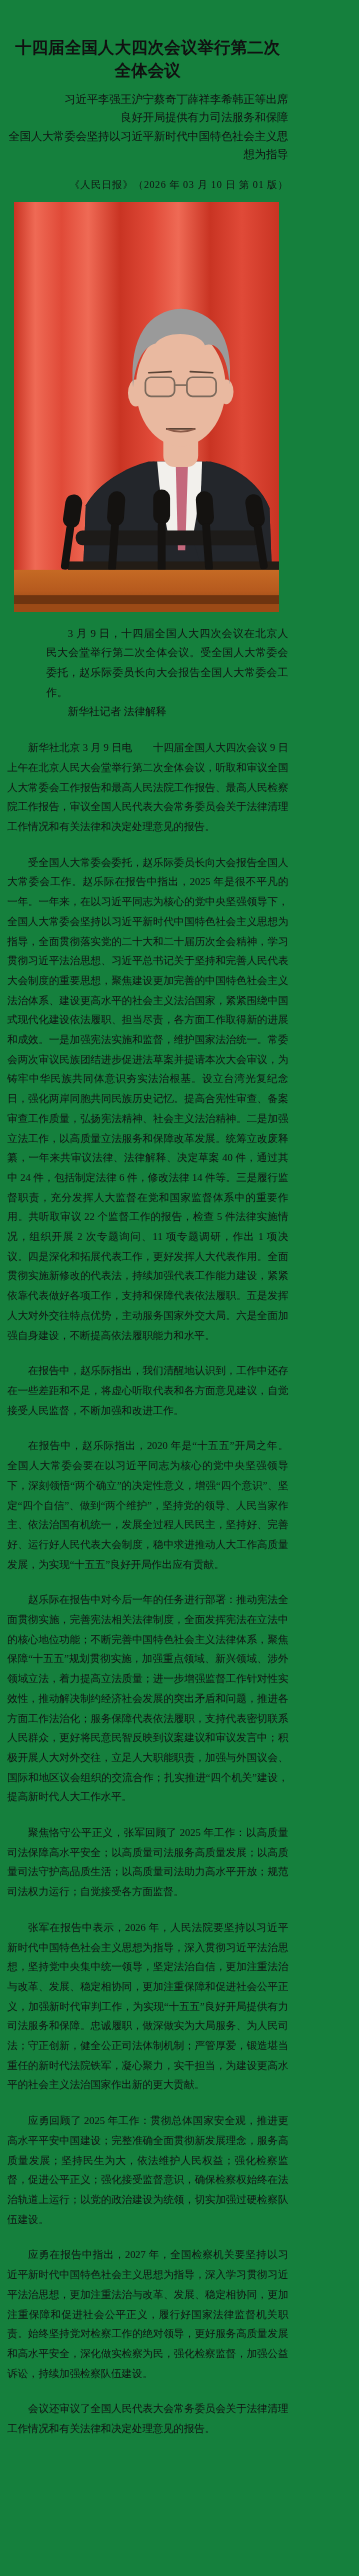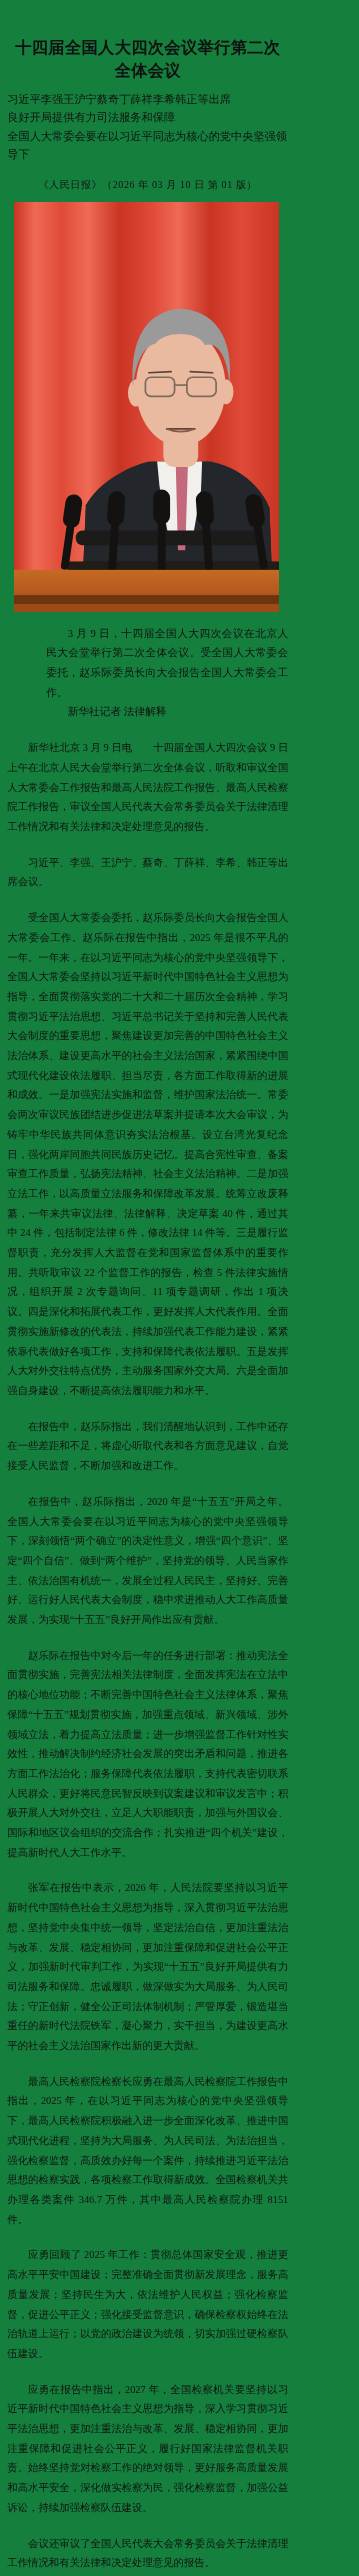--- a/index.html
+++ b/index.html
@@ -21,29 +21,29 @@
   .content{width:281px;margin-left:7.3px;}
 
   .article-title{
     margin-top:37px;
     text-align:center;
     font-size:16.3px;
     font-weight:bold;
     letter-spacing:0.3px;
     line-height:22.5px;
   }
-  .subtitles{margin-top:7.9px;text-align:left;}
+  .subtitles{margin-top:7.9px;text-align:right;}
   .subtitles p{
     font-size:11.2px;
     line-height:18.5px;
     font-weight:400;
   }
   .source-line{
     margin-top:14.6px;
-    text-align:center;
+    text-align:right;
     font-size:10px;
     letter-spacing:0.6px;
   }
 
   .photo-wrap{margin-top:10px;margin-left:6.7px;width:265px;height:410px;}
   .photo-wrap svg{display:block;width:265px;height:410px;}
 
   .caption{margin-top:11.2px;margin-left:39px;}
   .caption p{
     font-size:10.7px;
@@ -66,21 +66,21 @@
 <body>
 
 <div class="page">
   <div class="content">
 
     <h1 class="article-title">十四届全国人大四次会议举行第二次全体会议</h1>
 
     <div class="subtitles">
         <p>习近平李强王沪宁蔡奇丁薛祥李希韩正等出席</p>
         <p>良好开局提供有力司法服务和保障</p>
-        <p>全国人大常委会要在以习近平同志为核心的党中央坚强领导下</p>
+        <p>全国人大常委会坚持以习近平新时代中国特色社会主义思想为指导</p>
       </div>
 
     <div class="source-line">《人民日报》（2026 年 03 月 10 日  第 01 版）</div>
 
     <div class="photo-wrap">
       <svg viewBox="0 0 472 730" preserveAspectRatio="none">
         <defs>
           <linearGradient id="curtain" x1="0" y1="0" x2="1" y2="0">
             <stop offset="0" stop-color="var(--curtain-red-dark)"></stop>
             <stop offset="0.08" stop-color="var(--curtain-red-light)"></stop>
@@ -164,27 +164,26 @@
       </svg>
     </div>
 
     <div class="caption">
       <p>3 月 9 日，十四届全国人大四次会议在北京人民大会堂举行第二次全体会议。受全国人大常委会委托，赵乐际委员长向大会报告全国人大常委会工作。</p>
       <p>新华社记者 法律解释</p>
     </div>
 
     <div class="body-text">
         <p>新华社北京 3 月 9 日电　　十四届全国人大四次会议 9 日上午在北京人民大会堂举行第二次全体会议，听取和审议全国人大常委会工作报告和最高人民法院工作报告、最高人民检察院工作报告，审议全国人民代表大会常务委员会关于法律清理工作情况和有关法律和决定处理意见的报告。</p>
-        <p>习近平、李强、王沪宁、蔡奇、丁薛祥、李希、韩正等出席会议。</p>
         <p>受全国人大常委会委托，赵乐际委员长向大会报告全国人大常委会工作。赵乐际在报告中指出，2025 年是很不平凡的一年。一年来，在以习近平同志为核心的党中央坚强领导下，全国人大常委会坚持以习近平新时代中国特色社会主义思想为指导，全面贯彻落实党的二十大和二十届历次全会精神，学习贯彻习近平法治思想、习近平总书记关于坚持和完善人民代表大会制度的重要思想，聚焦建设更加完善的中国特色社会主义法治体系、建设更高水平的社会主义法治国家，紧紧围绕中国式现代化建设依法履职、担当尽责，各方面工作取得新的进展和成效。一是加强宪法实施和监督，维护国家法治统一。常委会两次审议民族团结进步促进法草案并提请本次大会审议，为铸牢中华民族共同体意识夯实法治根基。设立台湾光复纪念日，强化两岸同胞共同民族历史记忆。提高合宪性审查、备案审查工作质量，弘扬宪法精神、社会主义法治精神。二是加强立法工作，以高质量立法服务和保障改革发展。统筹立改废释纂，一年来共审议法律、法律解释、决定草案 40 件，通过其中 24 件，包括制定法律 6 件，修改法律 14 件等。三是履行监督职责，充分发挥人大监督在党和国家监督体系中的重要作用。共听取审议 22 个监督工作的报告，检查 5 件法律实施情况，组织开展 2 次专题询问、11 项专题调研，作出 1 项决议。四是深化和拓展代表工作，更好发挥人大代表作用。全面贯彻实施新修改的代表法，持续加强代表工作能力建设，紧紧依靠代表做好各项工作，支持和保障代表依法履职。五是发挥人大对外交往特点优势，主动服务国家外交大局。六是全面加强自身建设，不断提高依法履职能力和水平。</p>
         <p>在报告中，赵乐际指出，我们清醒地认识到，工作中还存在一些差距和不足，将虚心听取代表和各方面意见建议，自觉接受人民监督，不断加强和改进工作。</p>
         <p>在报告中，赵乐际指出，2020 年是“十五五”开局之年。全国人大常委会要在以习近平同志为核心的党中央坚强领导下，深刻领悟“两个确立”的决定性意义，增强“四个意识”、坚定“四个自信”、做到“两个维护”，坚持党的领导、人民当家作主、依法治国有机统一，发展全过程人民民主，坚持好、完善好、运行好人民代表大会制度，稳中求进推动人大工作高质量发展，为实现“十五五”良好开局作出应有贡献。</p>
         <p>赵乐际在报告中对今后一年的任务进行部署：推动宪法全面贯彻实施，完善宪法相关法律制度，全面发挥宪法在立法中的核心地位功能；不断完善中国特色社会主义法律体系，聚焦保障“十五五”规划贯彻实施，加强重点领域、新兴领域、涉外领域立法，着力提高立法质量；进一步增强监督工作针对性实效性，推动解决制约经济社会发展的突出矛盾和问题，推进各方面工作法治化；服务保障代表依法履职，支持代表密切联系人民群众，更好将民意民智反映到议案建议和审议发言中；积极开展人大对外交往，立足人大职能职责，加强与外国议会、国际和地区议会组织的交流合作；扎实推进“四个机关”建设，提高新时代人大工作水平。</p>
+        <p>聚焦恪守公平正义，张军回顾了 2025 年工作：以高质量司法保障高水平安全；以高质量司法服务高质量发展；以高质量司法守护高品质生活；以高质量司法助力高水平开放；规范司法权力运行；自觉接受各方面监督。</p>
         <p>张军在报告中表示，2026 年，人民法院要坚持以习近平新时代中国特色社会主义思想为指导，深入贯彻习近平法治思想，坚持党中央集中统一领导，坚定法治自信，更加注重法治与改革、发展、稳定相协同，更加注重保障和促进社会公平正义，加强新时代审判工作，为实现“十五五”良好开局提供有力司法服务和保障。忠诚履职，做深做实为大局服务、为人民司法；守正创新，健全公正司法体制机制；严管厚爱，锻造堪当重任的新时代法院铁军，凝心聚力，实干担当，为建设更高水平的社会主义法治国家作出新的更大贡献。</p>
-        <p>最高人民检察院检察长应勇在最高人民检察院工作报告中指出，2025 年，在以习近平同志为核心的党中央坚强领导下，最高人民检察院积极融入进一步全面深化改革、推进中国式现代化进程，坚持为大局服务、为人民司法、为法治担当，强化检察监督，高质效办好每一个案件，持续推进习近平法治思想的检察实践，各项检察工作取得新成效。全国检察机关共办理各类案件 346.7 万件，其中最高人民检察院办理 8151 件。</p>
         <p>应勇回顾了 2025 年工作：贯彻总体国家安全观，推进更高水平平安中国建设；完整准确全面贯彻新发展理念，服务高质量发展；坚持民生为大，依法维护人民权益；强化检察监督，促进公平正义；强化接受监督意识，确保检察权始终在法治轨道上运行；以党的政治建设为统领，切实加强过硬检察队伍建设。</p>
         <p>应勇在报告中指出，2027 年，全国检察机关要坚持以习近平新时代中国特色社会主义思想为指导，深入学习贯彻习近平法治思想，更加注重法治与改革、发展、稳定相协同，更加注重保障和促进社会公平正义，履行好国家法律监督机关职责。始终坚持党对检察工作的绝对领导，更好服务高质量发展和高水平安全，深化做实检察为民，强化检察监督，加强公益诉讼，持续加强检察队伍建设。</p>
         <p>会议还审议了全国人民代表大会常务委员会关于法律清理工作情况和有关法律和决定处理意见的报告。</p>
       </div>
 
   </div>
 </div>
 
 
 </body></html>

